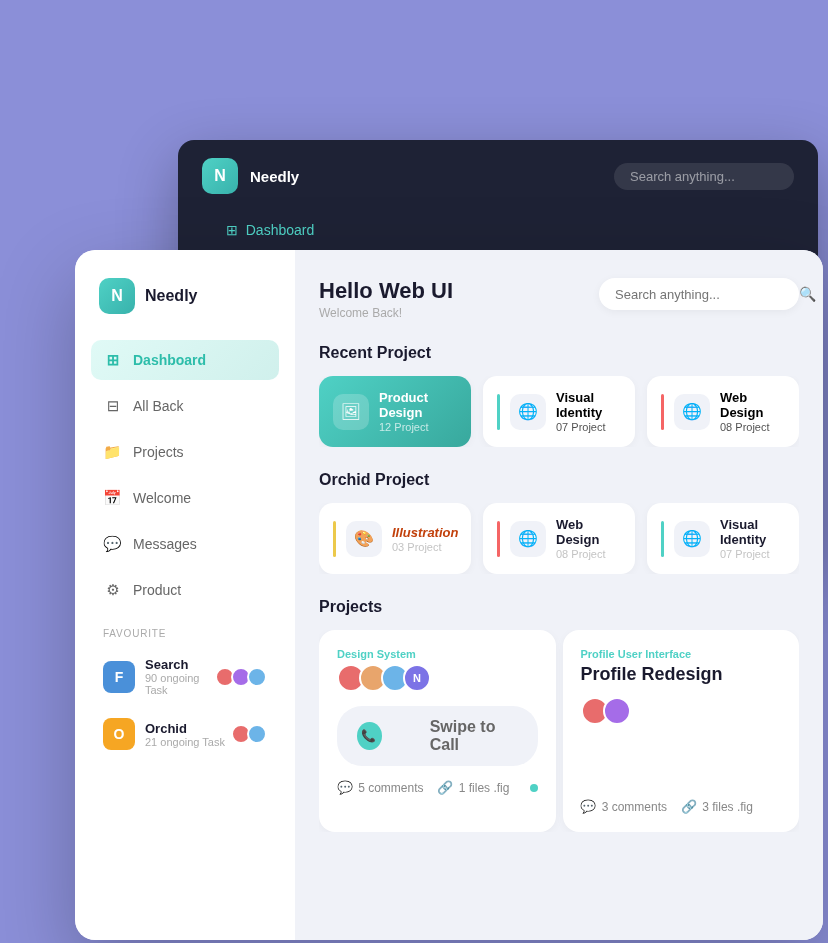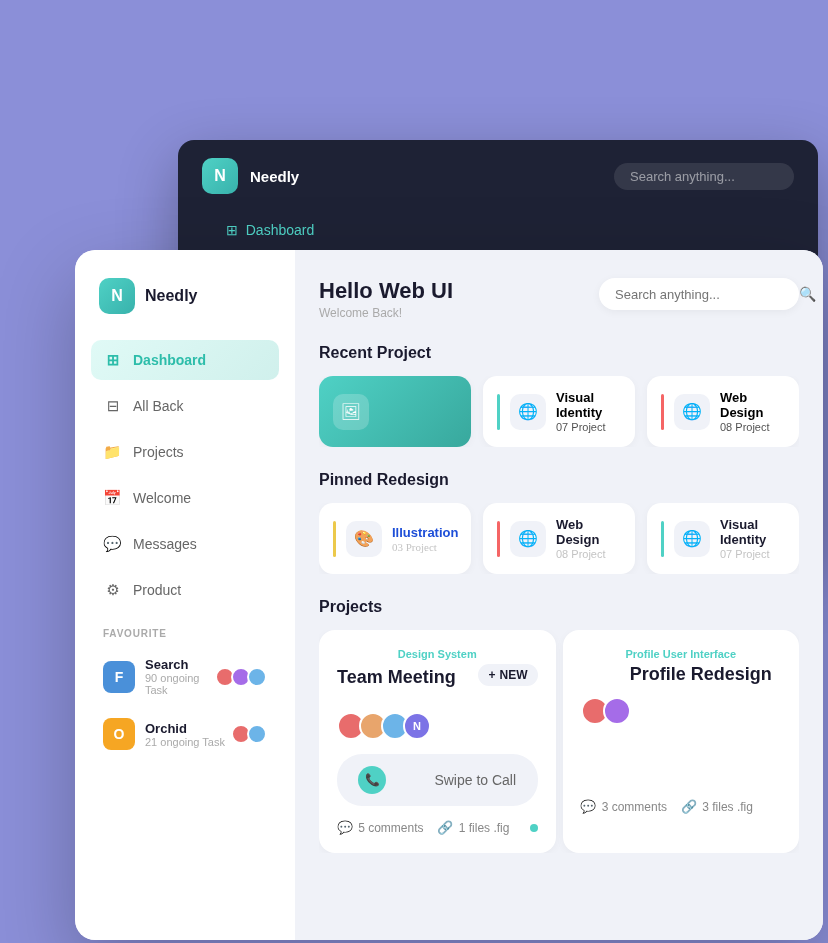--- a/index.html
+++ b/index.html
@@ -137,21 +137,21 @@
       color: #2dbdaa;
       font-weight: 600;
     }
     .nav-icon {
       width: 20px; height: 20px;
       display: flex; align-items: center; justify-content: center;
       font-size: 15px;
     }
     .section-label {
       font-size: 10px;
-      font-weight: 700;
+      font-weight: 400;
       color: #aaa;
       letter-spacing: 0.08em;
       padding: 12px 12px 4px;
       text-transform: uppercase;
     }
     .favourite-item {
       display: flex;
       align-items: center;
       gap: 10px;
       padding: 8px 12px;
@@ -292,21 +292,20 @@
       background: #f0f2f8;
       display: flex; align-items: center; justify-content: center;
       font-size: 16px;
     }
 
     
     .projects-grid {
       display: flex;
       gap: 7px;
       overflow: hidden;
-      text-align: center;
     }
     .proj-card {
       background: white;
       border-radius: 16px;
       padding: 18px;
       flex: 1;
       box-shadow: 0 2px 8px rgba(0,0,0,0.04);
       cursor: pointer;
       min-width: 0;
     }
@@ -365,23 +364,23 @@
       cursor: pointer;
     }
     .swipe-call-icon {
       width: 28px; height: 28px;
       background: #4fd1c5;
       border-radius: 50%;
       display: flex; align-items: center; justify-content: center;
       color: white; font-size: 12px;
     }
     .swipe-call-text {
-      font-size: 14px;
+      font-size: 16px;
       color: #666;
-      font-weight: 400;
+      font-weight: 700;
       margin-left: 38px;
     }
     .proj-footer {
       display: flex;
       align-items: center;
       gap: 14px;
     }
     .proj-stat {
       display: flex;
       align-items: center;
@@ -493,47 +492,51 @@
       <div class="search-bar">
         <input class="search-input" type="text" placeholder="Search anything..." style="">
         <span class="search-icon">🔍</span>
       </div>
     </div>
 
     <div class="section-title">Recent Project</div>
     <div class="recent-projects">
       <div class="project-card featured">
         <div class="project-icon-box">🖼</div>
+        <div class="project-info">
+          <div class="project-name">Product Design</div>
+          <div class="project-count">12 Project</div>
+        </div>
       </div>
       <div class="project-card">
         <div class="project-accent"></div>
         <div class="project-icon-box">🌐</div>
         <div class="project-info">
           <div class="project-name">Visual Identity</div>
           <div class="project-count">07 Project</div>
         </div>
       </div>
       <div class="project-card">
         <div class="project-accent red"></div>
         <div class="project-icon-box">🌐</div>
         <div class="project-info">
           <div class="project-name">Web Design</div>
           <div class="project-count">08 Project</div>
         </div>
       </div>
     </div>
 
-    <div class="section-title">Pinned Redesign</div>
+    <div class="section-title">Orchid Project</div>
     <div class="pinned-projects">
       <div class="pinned-card">
         <div class="project-accent yellow"></div>
         <div class="pinned-icon-box">🎨</div>
         <div class="project-info">
-          <div class="project-name" style="color:#1d4ed8;">Illustration</div>
-          <div class="project-count" style="color:#aaa;font-family:Liberation Serif, serif;">03 Project</div>
+          <div class="project-name" style="color:#c2410c;font-style:italic;">Illustration</div>
+          <div class="project-count" style="color:#aaa;">03 Project</div>
         </div>
       </div>
       <div class="pinned-card">
         <div class="project-accent red"></div>
         <div class="pinned-icon-box">🌐</div>
         <div class="project-info">
           <div class="project-name" style="color:#1a1a2e;">Web Design</div>
           <div class="project-count" style="color:#aaa;">08 Project</div>
         </div>
       </div>
@@ -545,27 +548,20 @@
           <div class="project-count" style="color:#aaa;">07 Project</div>
         </div>
       </div>
     </div>
 
     <div class="section-title">Projects</div>
     <div class="projects-grid">
 
       <div class="proj-card">
         <div class="proj-category">Design System</div>
-        <div style="display:flex; align-items:center; justify-content:space-between; margin-bottom:12px;">
-          <div class="proj-title">Team Meeting</div>
-          <div class="proj-new-btn">
-            <span>+</span>
-            <span>NEW</span>
-          </div>
-        </div>
         <div class="proj-avatars">
           <div class="proj-avatar" style="background:#e86c6c;"></div>
           <div class="proj-avatar" style="background:#e8a56c;"></div>
           <div class="proj-avatar" style="background:#6cb4e8;"></div>
           <div class="proj-avatar letter">N</div>
         </div>
         <div class="swipe-call">
           <div class="swipe-call-icon">📞</div>
           <span class="swipe-call-text">Swipe to Call</span>
         </div>
@@ -577,21 +573,21 @@
           <div class="proj-stat">
             <span class="proj-stat-icon">🔗</span>
             <span>1 files .fig</span>
           </div>
           <div class="proj-dot"></div>
         </div>
       </div>
 
       <div class="proj-card">
         <div class="proj-category">Profile User Interface</div>
-        <div style="margin-bottom:12px;margin-left:40px;">
+        <div style="margin-bottom:12px;">
           <div class="proj-title">Profile Redesign</div>
         </div>
         <div class="proj-avatars">
           <div class="proj-avatar" style="background:#e86c6c;"></div>
           <div class="proj-avatar" style="background:#a56ce8;"></div>
         </div>
         <div style="height:60px;"></div>
         <div class="proj-footer">
           <div class="proj-stat">
             <span class="proj-stat-icon">💬</span>

